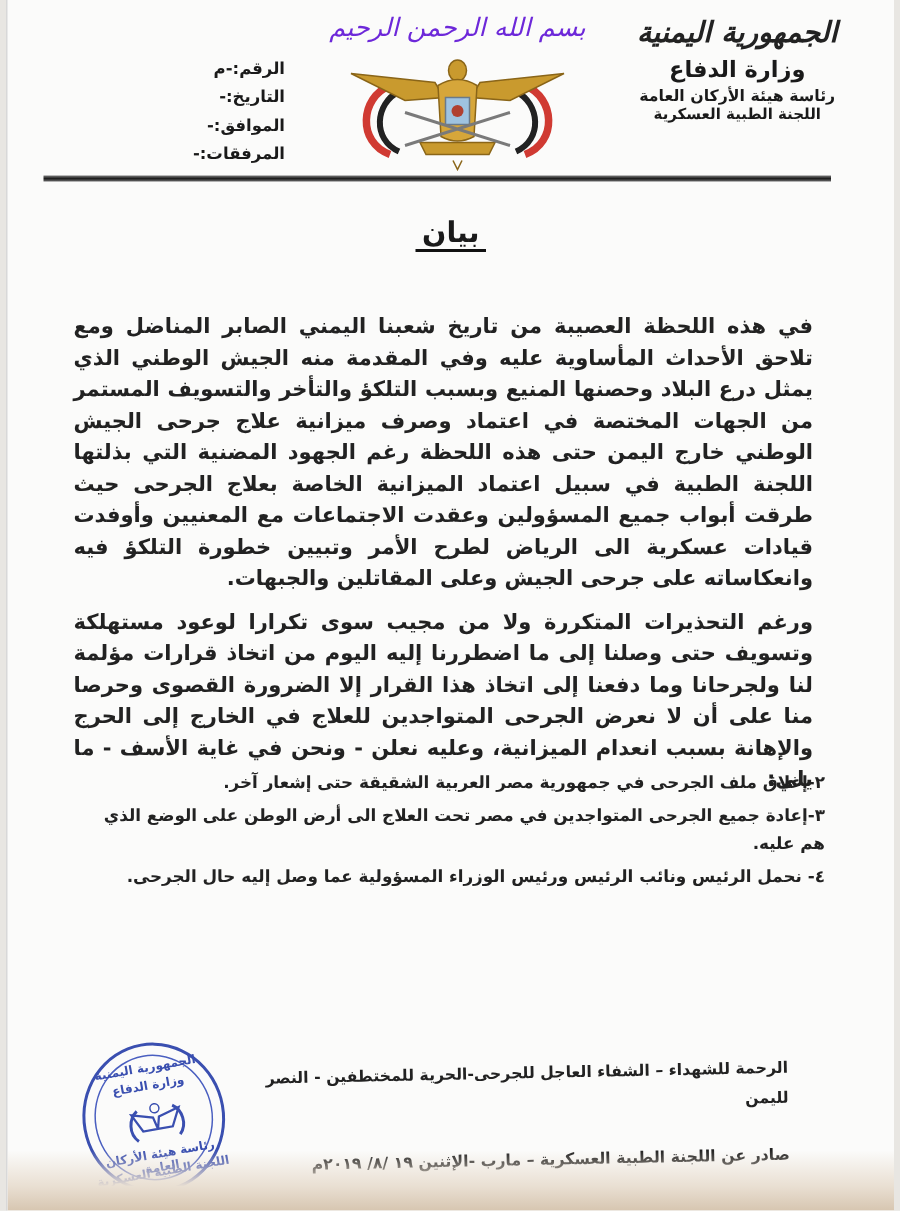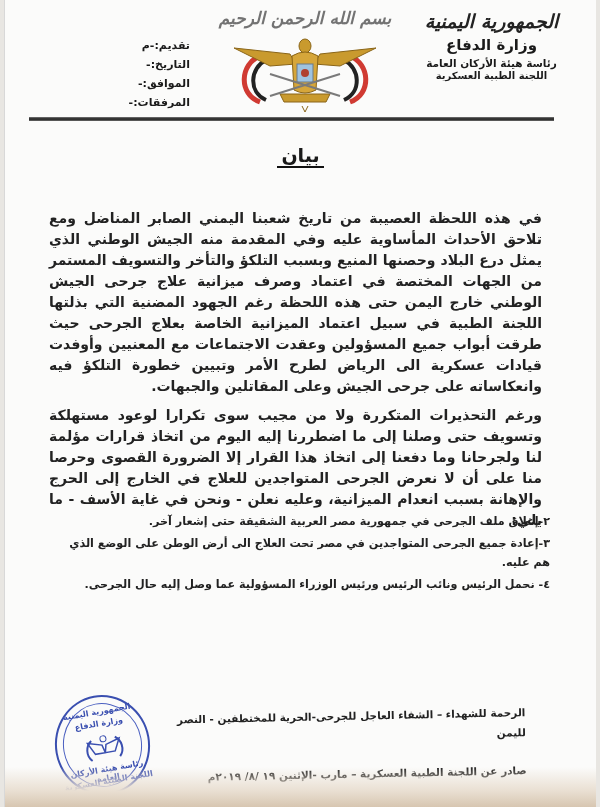--- a/index.html
+++ b/index.html
@@ -23,21 +23,21 @@
     }
     .republic { font-family: "DejaVu Serif", serif; font-size: 19px; font-style: italic; font-weight: bold; letter-spacing: 1px; color: #222; }
     .ministry { font-size: 15px; font-weight: bold; margin-top: 4px; }
     .staff { font-size: 10.5px; font-weight: bold; margin-top: 3px; }
     .committee { font-size: 10px; font-weight: bold; margin-top: 1px; }
 
     
     .hdr-center {
       position: absolute; left: 195px; top: 8px; width: 210px; text-align: center; direction: rtl;
     }
-    .basmala { font-family: "DejaVu Serif", serif; font-style: italic; font-size: 17px; font-weight: bold; color: #737373; letter-spacing: 1px; }
+    .basmala { font-family: "DejaVu Serif", serif; font-style: italic; font-size: 17px; font-weight: normal; color: #6d28d9; letter-spacing: 1px; }
     .emblem { margin: 6px auto 0; width: 150px; height: 80px; }
 
     
     .hdr-left {
       position: absolute; left: 100px; top: 36px; width: 85px;
       direction: rtl; text-align: right; font-size: 11px; font-weight: bold; line-height: 19px;
     }
 
     .rule {
       position: absolute; left: 24px; right: 42px; top: 117px; height: 4px;
@@ -114,21 +114,21 @@
       <path d="M62 22 Q75 14 88 22 L86 56 Q75 62 64 56 Z" fill="#d6a63a" stroke="#8a6518"></path>
       <rect x="67" y="30" width="16" height="18" fill="#9fc3e0" stroke="#6a7a8a"></rect>
       <circle cx="75" cy="39" r="4" fill="#b04030"></circle>
       <path d="M50 60 L100 60 L96 68 L54 68 Z" fill="#c99a2e" stroke="#8a6518"></path>
       <path d="M40 40 L110 62 M110 40 L40 62" stroke="#7a7a7a" stroke-width="2"></path>
       <path d="M72 72 L75 78 L78 72" fill="none" stroke="#8a6518"></path>
     </svg>
   </div>
 
   <div class="hdr-left">
-    <div>تقديم:-م</div>
+    <div>الرقم:-م</div>
     <div>التاريخ:-</div>
     <div>الموافق:-</div>
     <div>المرفقات:-</div>
   </div>
 
   <div class="rule"></div>
 
   <div class="title"><span>بيان</span></div>
 
   <div class="body-text">

